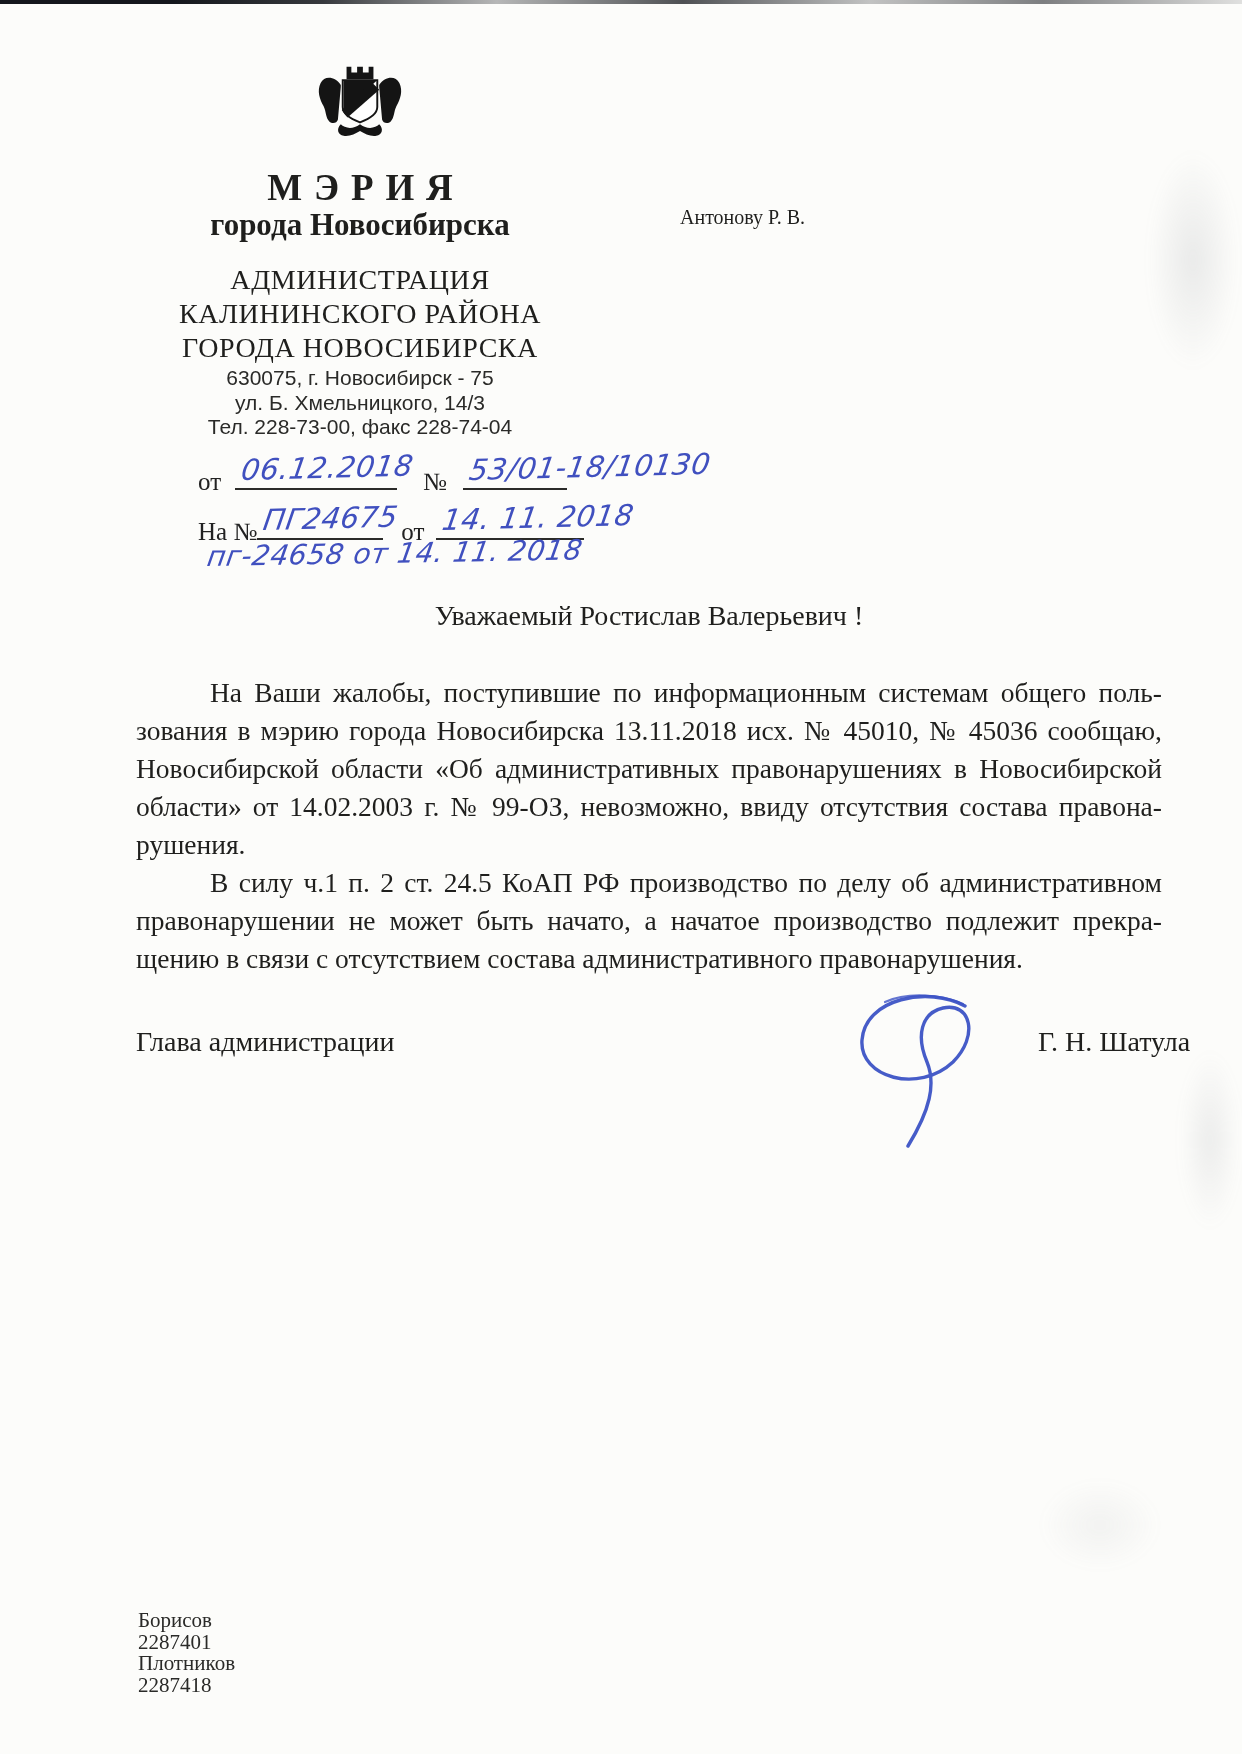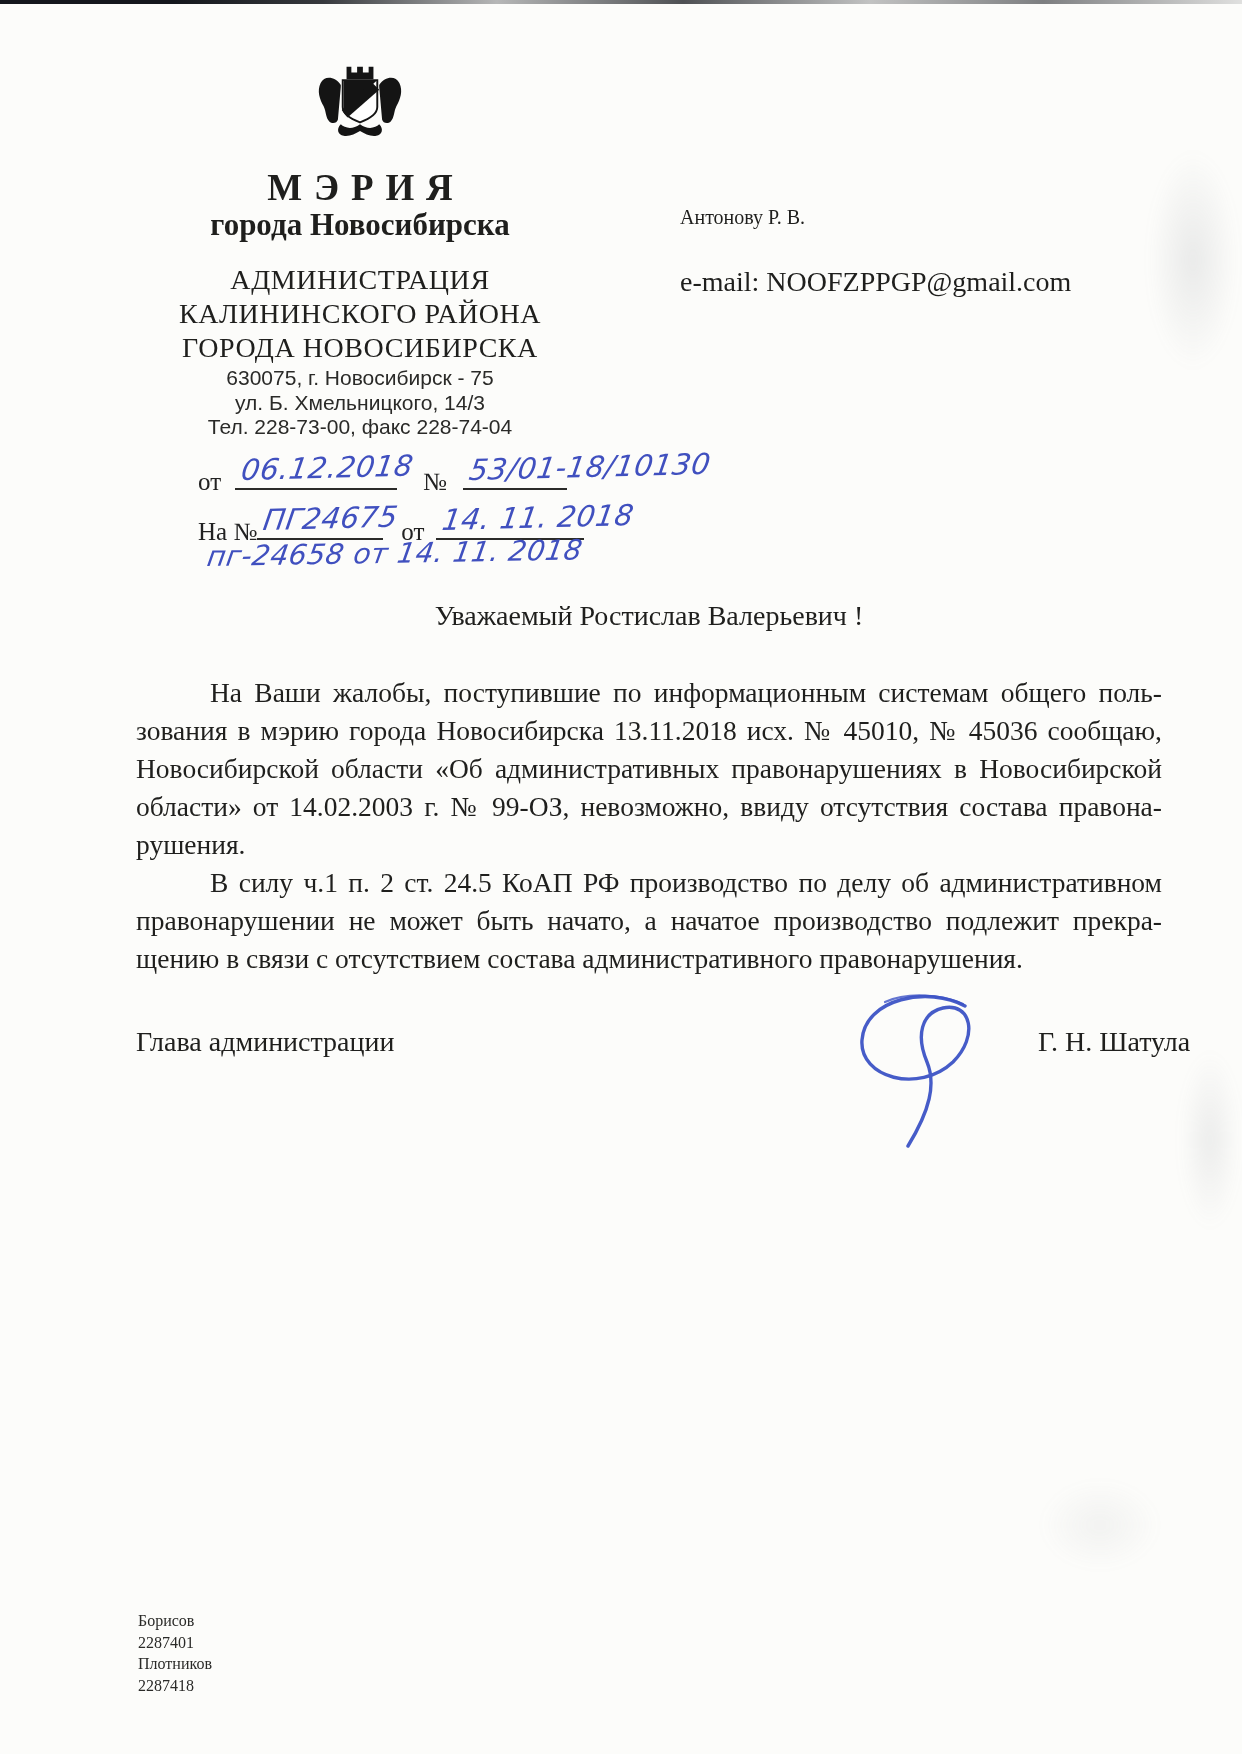--- a/index.html
+++ b/index.html
@@ -63,21 +63,21 @@
   .para .bline{height:38px;line-height:38px;text-align:justify;text-align-last:justify;white-space:nowrap;}
   .para .bline:first-child{text-indent:74px;}
   .para .bline:last-child{text-align-last:left;white-space:normal;}
 
   
   .sig-position{position:absolute;left:136px;top:1026px;font-size:28px;}
   .sig-name{position:absolute;left:1038px;top:1026px;font-size:28px;}
   .autograph{position:absolute;left:845px;top:992px;width:150px;height:158px;}
 
   
-  .footer{position:absolute;left:138px;top:1610px;font-size:16px;line-height:21.5px;color:#2a2a28;}
+  .footer{position:absolute;left:138px;top:1610px;font-size:21px;line-height:21.5px;color:#2a2a28;}
 </style>
 </head>
 <body>
 
 <div class="page">
 
   <div class="scan-top-edge"></div>
   <div class="smudge smudge-1"></div>
   <div class="smudge smudge-2"></div>
   <div class="smudge smudge-3"></div>
@@ -100,21 +100,20 @@
       <div>ГОРОДА НОВОСИБИРСКА</div>
     </div>
     <div class="org-addr">
       <div>630075, г. Новосибирск - 75</div>
       <div>ул. Б. Хмельницкого, 14/3</div>
       <div>Тел. 228-73-00, факс 228-74-04</div>
     </div>
   </div>
 
   <div class="recipient-name">Антонову Р. В.</div>
-  <div class="recipient-email">e-mail: NOOFZPPGP@gmail.com</div>
 
   <div class="ref-row-1">
     <span class="ref-label">от</span><span class="blank blank-from"><span class="hand">06.12.2018</span></span><span class="ref-label">№</span><span class="blank blank-num"><span class="hand">53/01-18/10130</span></span>
   </div>
   <div class="ref-row-2">
     <span class="ref-label">На №</span><span class="blank blank-reply-num"><span class="hand">ПГ24675</span></span><span class="ref-label">от</span><span class="blank blank-reply-date"><span class="hand">14. 11. 2018</span></span>
   </div>
   <div class="hand-note">пг-24658 от 14. 11. 2018</div>
 
   <div class="salutation">Уважаемый Ростислав Валерьевич !</div>

